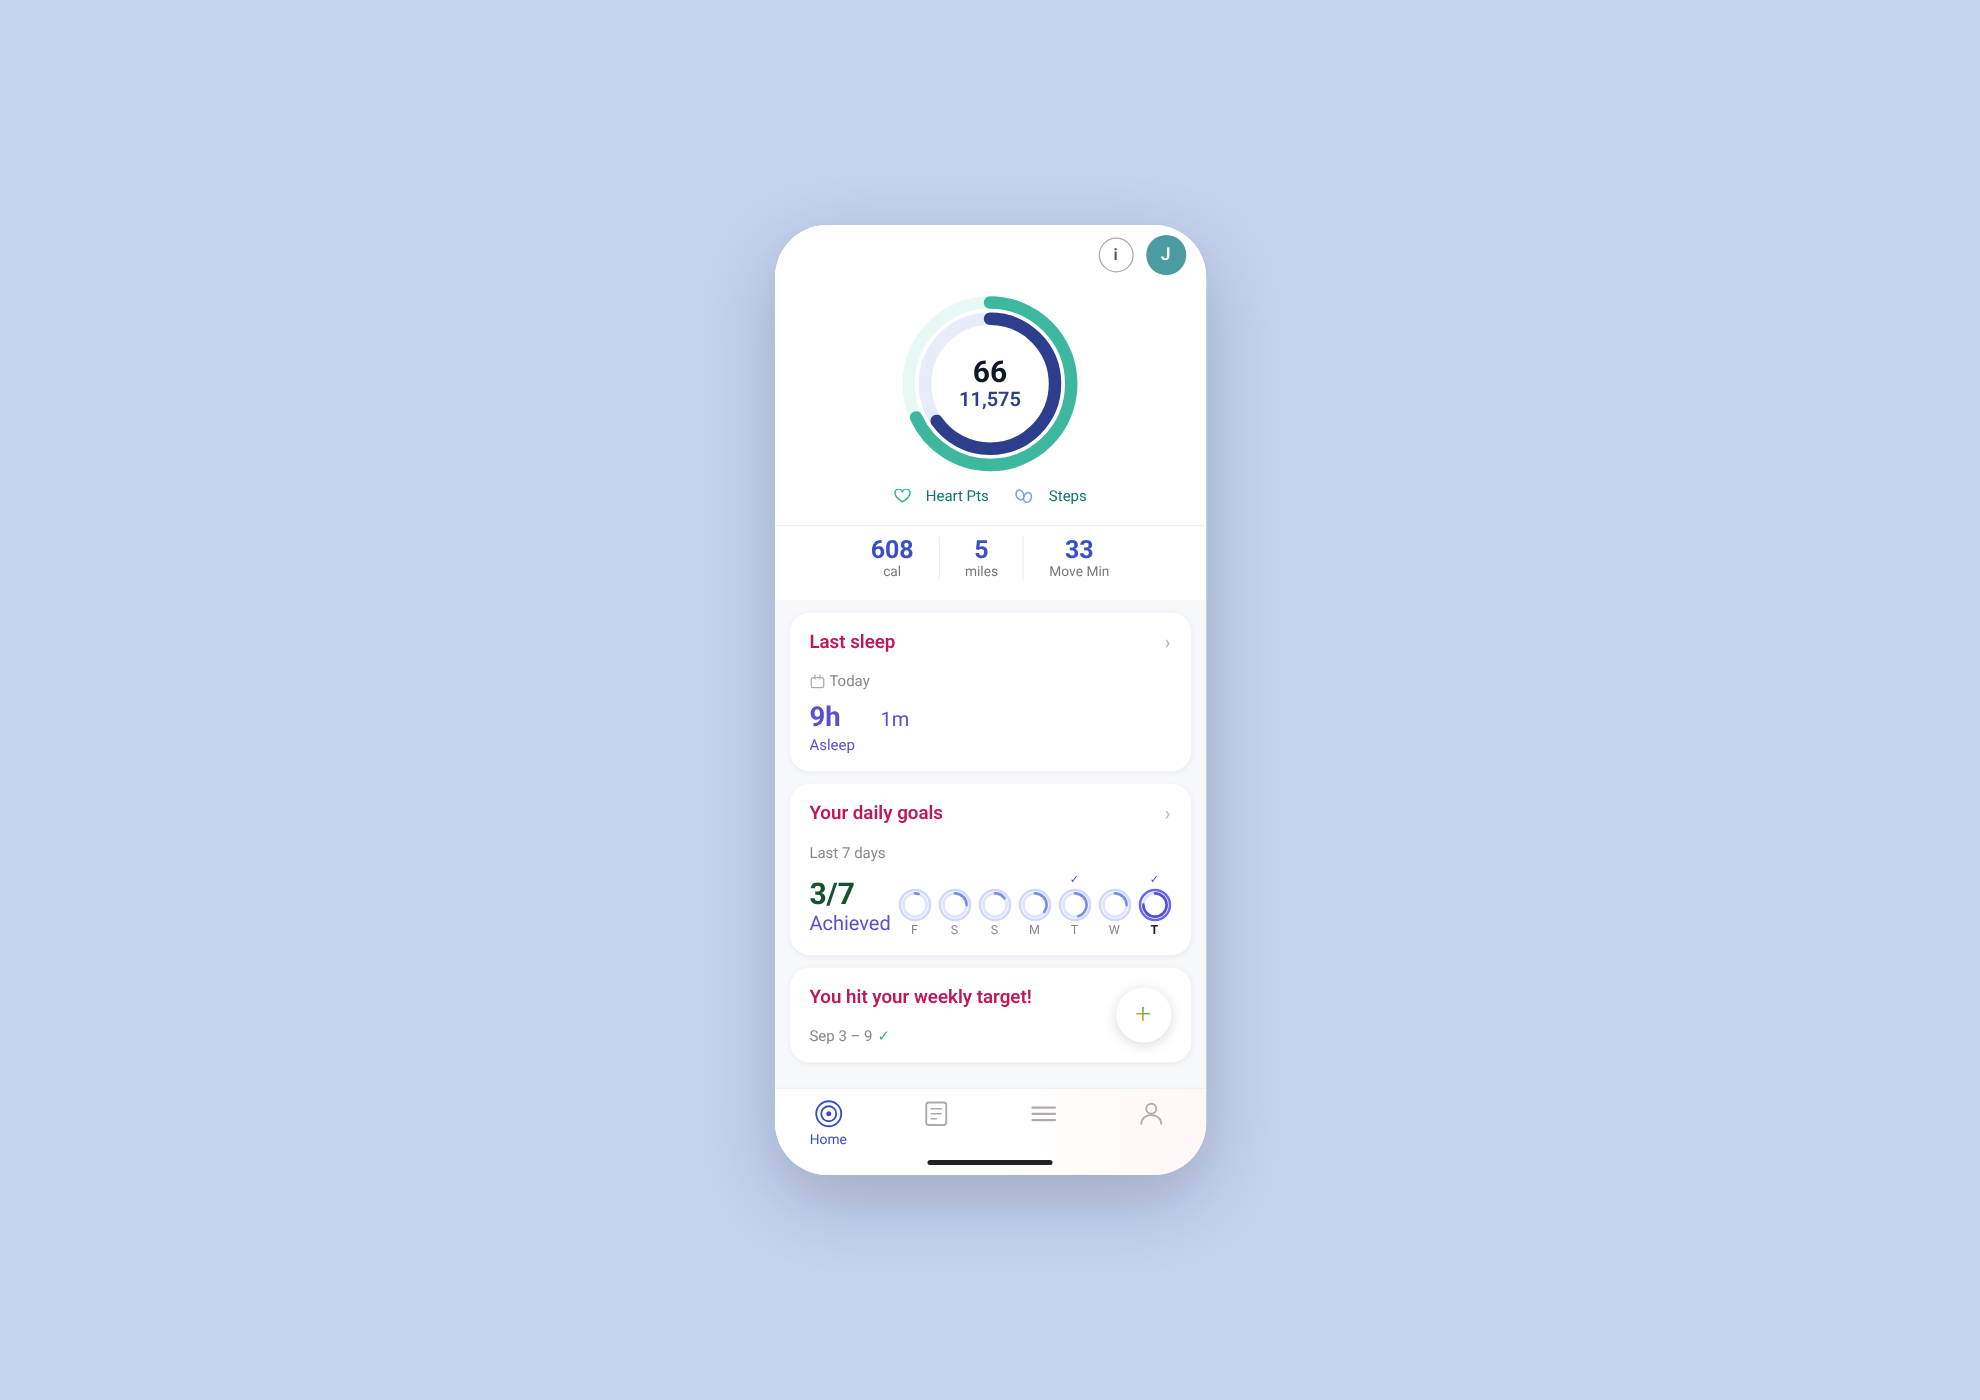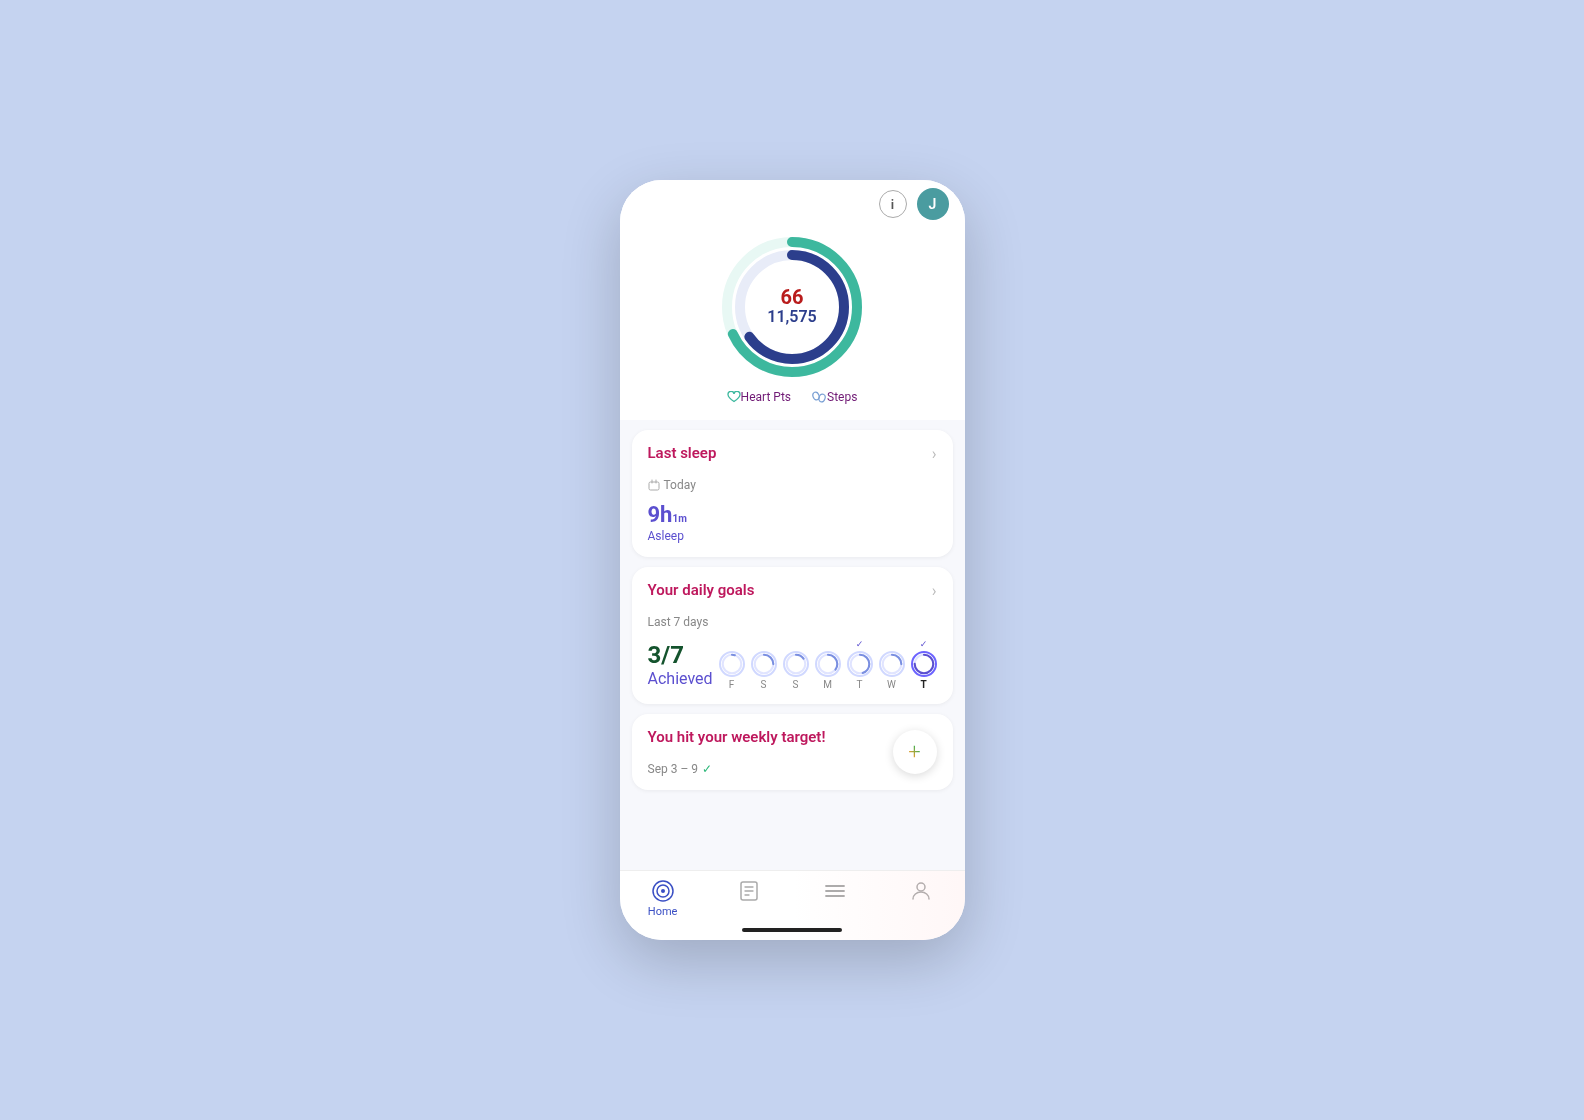--- a/index.html
+++ b/index.html
@@ -167,23 +167,23 @@
 
     .ring-text {
       position: absolute;
       top: 50%;
       left: 50%;
       transform: translate(-50%, -50%);
       text-align: center;
     }
 
     .ring-number {
-      font-size: 20px;
+      font-size: 24px;
       font-weight: 700;
-      color: #b91c1c;
+      color: #0f172a;
       line-height: 1;
     }
 
     .ring-steps {
       font-size: 16px;
       font-weight: 600;
       color: #2c3e8c;
       line-height: 1.2;
     }
 
@@ -191,23 +191,23 @@
     .ring-legend {
       display: flex;
       gap: 20px;
       margin-top: 8px;
       align-items: center;
     }
 
     .legend-item {
       display: flex;
       align-items: center;
-      gap: 0;
+      gap: 12px;
       font-size: 12px;
-      color: #701a75;
+      color: #0f766e;
     }
 
     
     .stats-row {
       display: flex;
       justify-content: center;
       gap: 0;
       background: #fff;
       padding: 8px 0 16px;
       border-top: 1px solid #eee;
@@ -274,22 +274,23 @@
       margin-top: 10px;
     }
 
     .sleep-time {
       font-size: 22px;
       font-weight: 700;
       color: #5b4fcf;
     }
 
     .sleep-time .small {
-      font-size: 10px;
-      font-weight: 700;
+      font-size: 16px;
+      font-weight: 400;
+      margin-left: 32px;
     }
 
     .sleep-label {
       font-size: 12px;
       color: #5b4fcf;
       margin-top: 2px;
     }
 
     
     .goals-content {
@@ -515,20 +516,34 @@
         <div class="legend-item">
           <svg width="16" height="12" viewBox="0 0 16 12">
             <ellipse cx="5" cy="5" rx="3" ry="4" fill="none" stroke="#7aa0d4" stroke-width="1.2" transform="rotate(-20 5 5)"></ellipse>
             <ellipse cx="11" cy="7" rx="3" ry="4" fill="none" stroke="#7aa0d4" stroke-width="1.2" transform="rotate(20 11 7)"></ellipse>
           </svg>
           <span>Steps</span>
         </div>
       </div>
     </div>
 
+    <div class="stats-row">
+      <div class="stat-item">
+        <div class="stat-value">608</div>
+        <div class="stat-label">cal</div>
+      </div>
+      <div class="stat-item">
+        <div class="stat-value">5</div>
+        <div class="stat-label">miles</div>
+      </div>
+      <div class="stat-item">
+        <div class="stat-value">33</div>
+        <div class="stat-label">Move Min</div>
+      </div>
+    </div>
 
     <div class="card">
       <div class="card-header">
         <div>
           <div class="card-title">Last sleep</div>
           <div class="card-subtitle">
             <svg width="12" height="12" viewBox="0 0 12 12">
               <rect x="1" y="3" width="10" height="8" rx="1.5" fill="none" stroke="#aaa" stroke-width="1"></rect>
               <line x1="4" y1="1" x2="4" y2="4" stroke="#aaa" stroke-width="1" stroke-linecap="round"></line>
               <line x1="8" y1="1" x2="8" y2="4" stroke="#aaa" stroke-width="1" stroke-linecap="round"></line>

